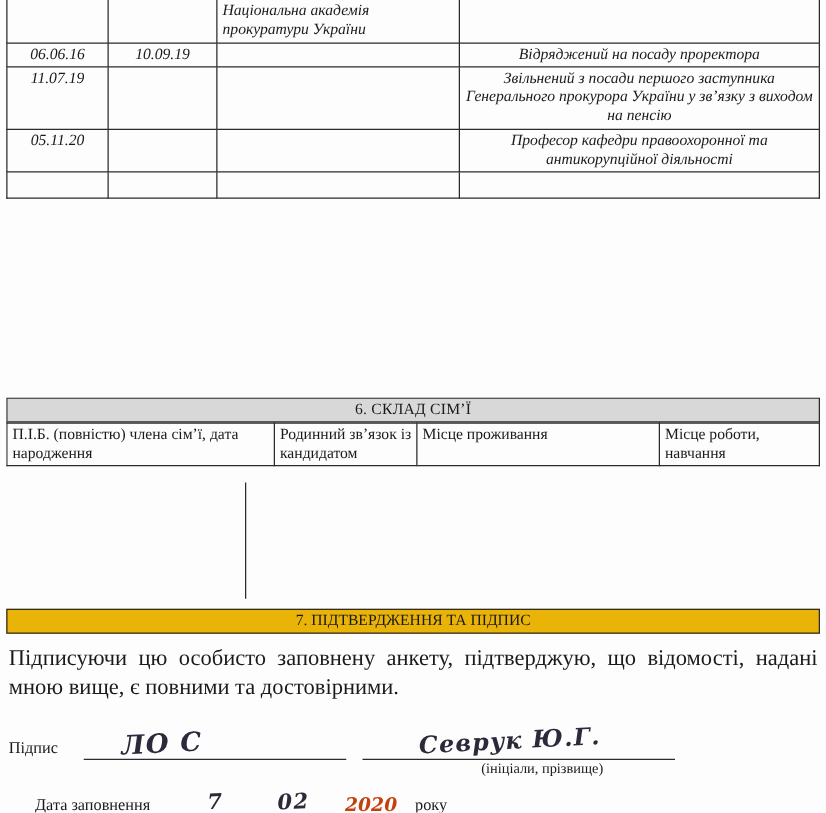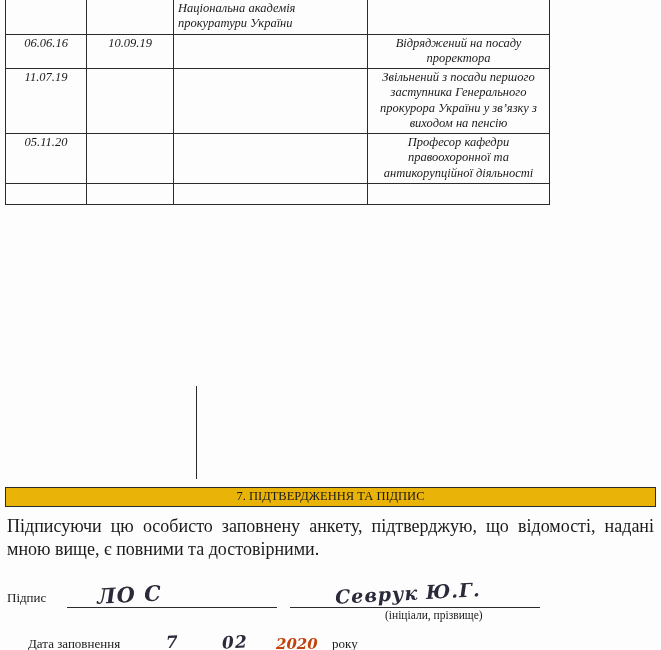--- a/index.html
+++ b/index.html
@@ -34,21 +34,21 @@
     padding: 1px 4px 2px 4px;
     font-size: 12.5px;
     line-height: 1.22;
   }
 
   
   .work-table {
     position: absolute;
     left: 5px;
     top: -1px;
-    width: 545px;
+    width: 651px;
   }
   .work-table td {
     font-style: italic;
   }
   .col-date1 { width: 72px; text-align: center; }
   .col-date2 { width: 78px; text-align: center; }
   .col-org   { width: 185px; }
   .col-pos   { width: auto; }
 
   .work-table td.pos {
@@ -259,20 +259,35 @@
       </tr>
       <tr>
         <td class="col-date1 empty-cell"></td>
         <td class="col-date2 empty-cell"></td>
         <td class="col-org empty-cell"></td>
         <td class="col-pos pos empty-cell"></td>
       </tr>
     </tbody>
   </table>
 
+  <div class="sec6-clip">
+    <div class="sec6-wrap" style="position:relative;left:0;top:0;">
+      <div class="sec-title">6. СКЛАД СІМ’Ї</div>
+      <table>
+        <tbody>
+          <tr class="sec6-head">
+            <td class="s6c1">П.І.Б. (повністю) члена сім’ї, дата народження</td>
+            <td class="s6c2">Родинний зв’язок із кандидатом</td>
+            <td class="s6c3">Місце проживання</td>
+            <td class="s6c4">Місце роботи, навчання</td>
+          </tr>
+        </tbody>
+      </table>
+    </div>
+  </div>
 
   <div class="stray-v" style="left:196px; top:386px; height:93px;"></div>
 
   <div class="sec7-wrap">
     <div class="sec7-title">7. ПІДТВЕРДЖЕННЯ ТА ПІДПИС</div>
     <div class="sec7-body">Підписуючи цю особисто заповнену анкету, підтверджую, що відомості, надані мною вище, є повними та достовірними.</div>
 
     <div class="sign-row">
       <span class="sign-label">Підпис</span>
       <span class="sign-line-1"></span>

